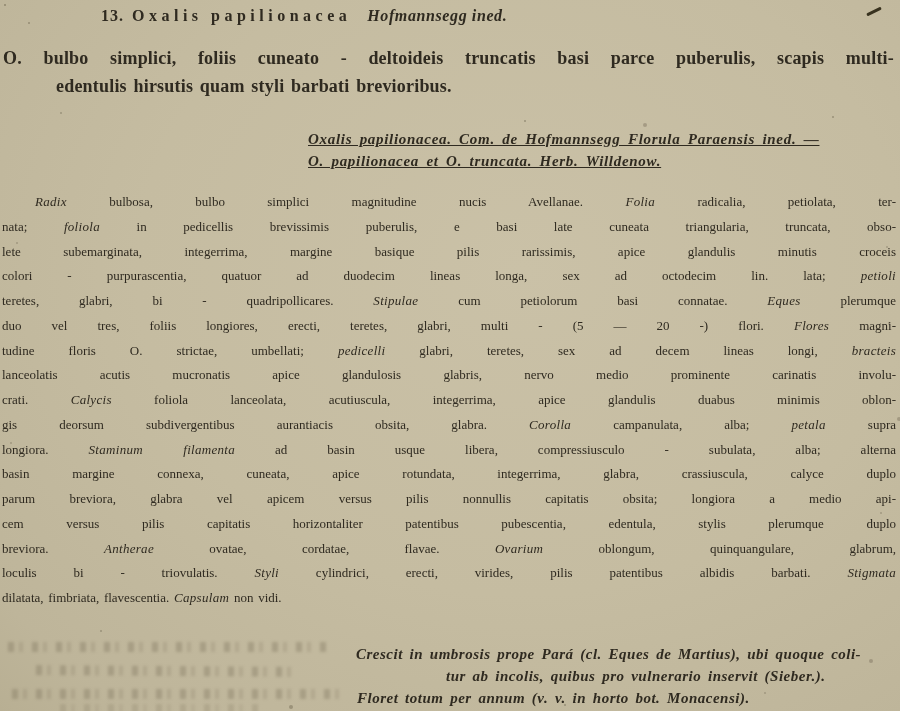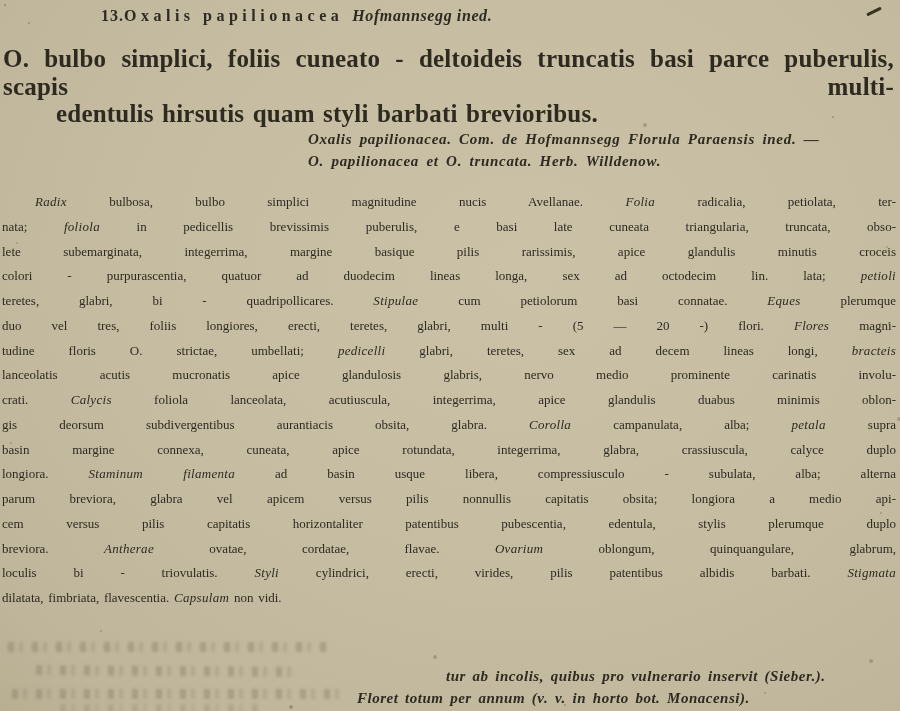--- a/index.html
+++ b/index.html
@@ -6,30 +6,30 @@
   .page{
     position:relative;width:900px;height:711px;overflow:hidden;
     background:
       radial-gradient(ellipse at 58% 38%, #cac1a7 0%, #c5bca1 52%, #beb59a 88%, #b8af93 100%);
     font-family:"Liberation Serif","DejaVu Serif",serif;
     color:#2f2a20;
   }
   
   .heading{position:absolute;left:101px;top:7px;white-space:nowrap;font-size:16px;}
   .heading .num{font-weight:bold;letter-spacing:1px;margin-top:13px;}
-  .heading .name{font-weight:bold;letter-spacing:4.5px;margin-left:0;}
-  .heading .auth{font-style:italic;font-weight:bold;margin-left:9px;letter-spacing:0.6px;}
+  .heading .name{font-weight:bold;letter-spacing:4.5px;margin-left:8px;}
+  .heading .auth{font-style:italic;font-weight:bold;margin-left:16px;letter-spacing:0.6px;}
   
-  .diagnosis{position:absolute;left:3px;top:45px;width:891px;font-size:25px;font-weight:bold;letter-spacing:0.2px;word-spacing:2px;}
+  .diagnosis{position:absolute;left:3px;top:45px;width:891px;font-size:18px;font-weight:bold;letter-spacing:0.2px;word-spacing:2px;}
   .diagnosis .dline{line-height:27.5px;text-align:justify;text-align-last:justify;}
   .diagnosis .dline.indent{padding-left:53px;}
   .diagnosis .dline.endline{text-align:right;text-align-last:left;}
   
   .synonymy{position:absolute;left:308px;top:129px;font-size:15px;font-style:italic;font-weight:bold;letter-spacing:0.7px;word-spacing:3px;}
-  .synonymy .sline{line-height:21.5px;white-space:nowrap;}
+  .synonymy .sline{line-height:21.5px;white-space:nowrap;text-decoration:underline;}
   
   .description{position:absolute;left:2px;top:190px;width:894px;font-size:13px;word-spacing:1.5px;}
   .bline{line-height:24.75px;text-align:justify;text-align-last:justify;}
   .bline.first{text-indent:33px;}
   .bline.last{text-align:center;text-align-last:left;}
   .it{font-style:italic;letter-spacing:0.3px;}
   
   .note{position:absolute;font-size:15px;font-style:italic;font-weight:bold;letter-spacing:0.5px;word-spacing:2.5px;white-space:nowrap;}
   .hab1{left:356px;top:646px;}
   .hab2{left:446px;top:668px;}
@@ -77,29 +77,30 @@
       <div class="bline first"><span class="it">Radix</span><span> bulbosa, bulbo simplici magnitudine nucis Avellanae. </span><span class="it">Folia</span><span> radicalia, petiolata, ter-</span></div>
       <div class="bline"><span>nata; </span><span class="it">foliola</span><span> in pedicellis brevissimis puberulis, e basi late cuneata triangularia, truncata, obso-</span></div>
       <div class="bline"><span>lete subemarginata, integerrima, margine basique pilis rarissimis, apice glandulis minutis croceis</span></div>
       <div class="bline"><span>colori - purpurascentia, quatuor ad duodecim lineas longa, sex ad octodecim lin. lata; </span><span class="it">petioli</span></div>
       <div class="bline"><span>teretes, glabri, bi - quadripollicares. </span><span class="it">Stipulae</span><span> cum petiolorum basi connatae. </span><span class="it">Eques</span><span> plerumque</span></div>
       <div class="bline"><span>duo vel tres, foliis longiores, erecti, teretes, glabri, multi - (5 — 20 -) flori. </span><span class="it">Flores</span><span> magni-</span></div>
       <div class="bline"><span>tudine floris O. strictae, umbellati; </span><span class="it">pedicelli</span><span> glabri, teretes, sex ad decem lineas longi, </span><span class="it">bracteis</span></div>
       <div class="bline"><span>lanceolatis acutis mucronatis apice glandulosis glabris, nervo medio prominente carinatis involu-</span></div>
       <div class="bline"><span>crati. </span><span class="it">Calycis</span><span> foliola lanceolata, acutiuscula, integerrima, apice glandulis duabus minimis oblon-</span></div>
       <div class="bline"><span>gis deorsum subdivergentibus aurantiacis obsita, glabra. </span><span class="it">Corolla</span><span> campanulata, alba; </span><span class="it">petala</span><span> supra</span></div>
+      <div class="bline"><span>longiora. </span><span class="it">Staminum filamenta</span><span> ad basin usque libera, compressiusculo - subulata, alba; alterna</span></div>
       <div class="bline"><span>basin margine connexa, cuneata, apice rotundata, integerrima, glabra, crassiuscula, calyce duplo</span></div>
-      <div class="bline"><span>longiora. </span><span class="it">Staminum filamenta</span><span> ad basin usque libera, compressiusculo - subulata, alba; alterna</span></div>
       <div class="bline"><span>parum breviora, glabra vel apicem versus pilis nonnullis capitatis obsita; longiora a medio api-</span></div>
       <div class="bline"><span>cem versus pilis capitatis horizontaliter patentibus pubescentia, edentula, stylis plerumque duplo</span></div>
       <div class="bline"><span>breviora. </span><span class="it">Antherae</span><span> ovatae, cordatae, flavae. </span><span class="it">Ovarium</span><span> oblongum, quinquangulare, glabrum,</span></div>
       <div class="bline"><span>loculis bi - triovulatis. </span><span class="it">Styli</span><span> cylindrici, erecti, virides, pilis patentibus albidis barbati. </span><span class="it">Stigmata</span></div>
       <div class="bline last"><span>dilatata, fimbriata, flavescentia. </span><span class="it">Capsulam</span><span> non vidi.</span></div>
     </div>
 
+  <div class="note hab1">Crescit in umbrosis prope Pará (cl. Eques de Martius), ubi quoque coli-</div>
   <div class="note hab2">tur ab incolis, quibus pro vulnerario inservit (Sieber.).</div>
   <div class="note flow">Floret totum per annum (v. v. in horto bot. Monacensi).</div>
 
   <div class="corner-mark"></div>
   <div class="smudge s1"></div>
   <div class="smudge s2"></div>
   <div class="smudge s3"></div>
   <div class="smudge s4"></div>
   <div class="speckles"></div>
 

